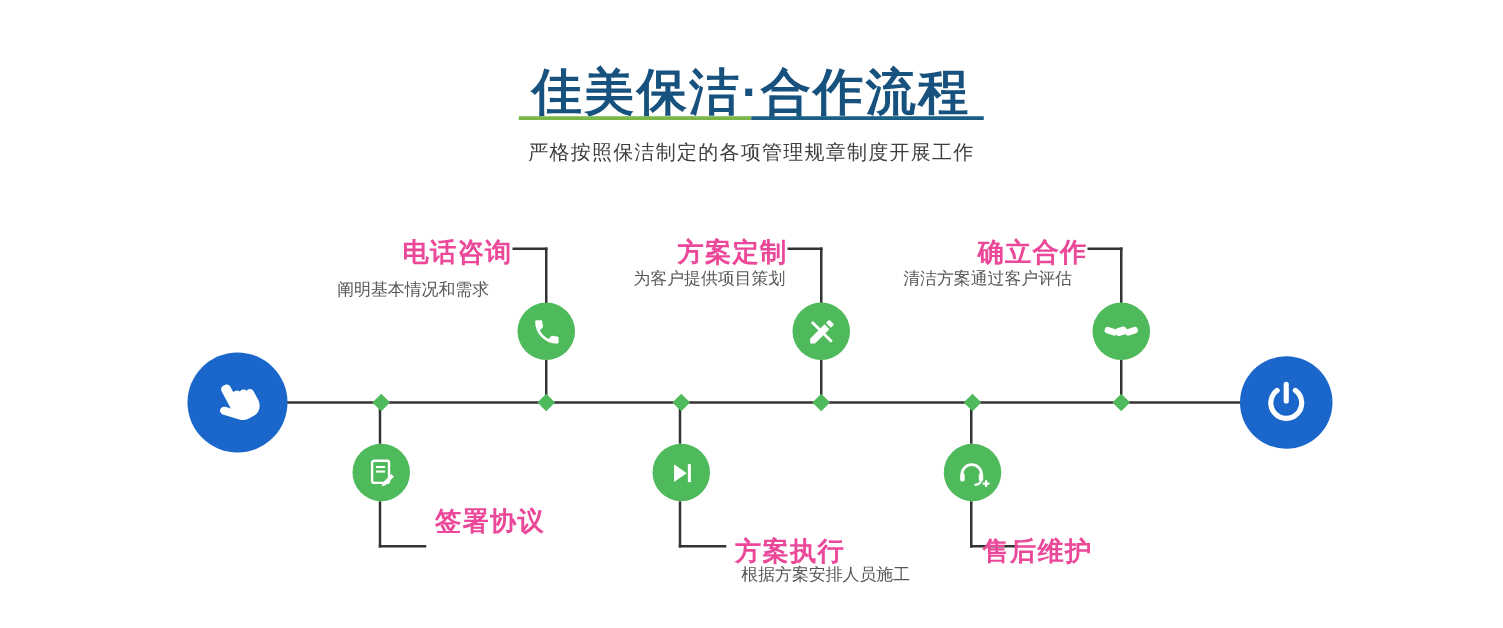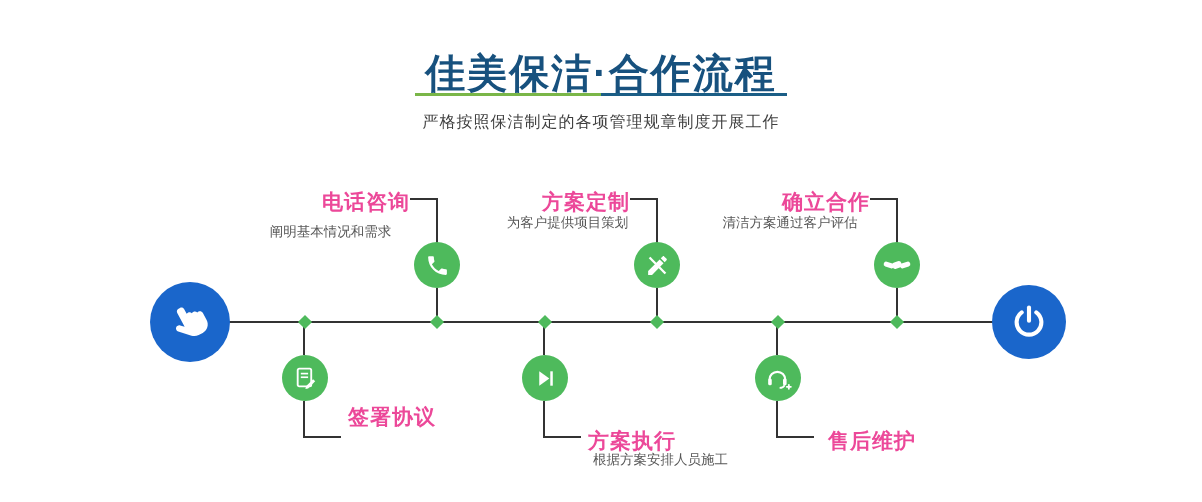--- a/index.html
+++ b/index.html
@@ -141,15 +141,15 @@
       <path d="M4 13a7 7 0 0 1 14 0" fill="none" stroke="#fff" stroke-width="2"></path>
       <rect x="2.8" y="12" width="3.2" height="6" rx="1.4" fill="#fff"></rect>
       <rect x="16" y="12" width="3.2" height="6" rx="1.4" fill="#fff"></rect>
       <path d="M17.5 18a5 4 0 0 1-4.5 2.4" fill="none" stroke="#fff" stroke-width="1.6"></path>
       <rect x="18.6" y="18.6" width="5.2" height="1.6" rx="0.8" fill="#fff"></rect>
       <rect x="20.4" y="16.8" width="1.6" height="5.2" rx="0.8" fill="#fff"></rect>
     </svg>
   </div>
   <div class="abs vline" style="left:776px;top:401px;height:37px;"></div>
   <div class="abs hline" style="left:776px;top:436px;width:38px;"></div>
-  <div class="abs step-label" style="left:828px;top:427px;">售后维护</div>
+  <div class="abs step-label" style="left:786px;top:427px;">售后维护</div>
 
 </div>
 
 </body></html>

